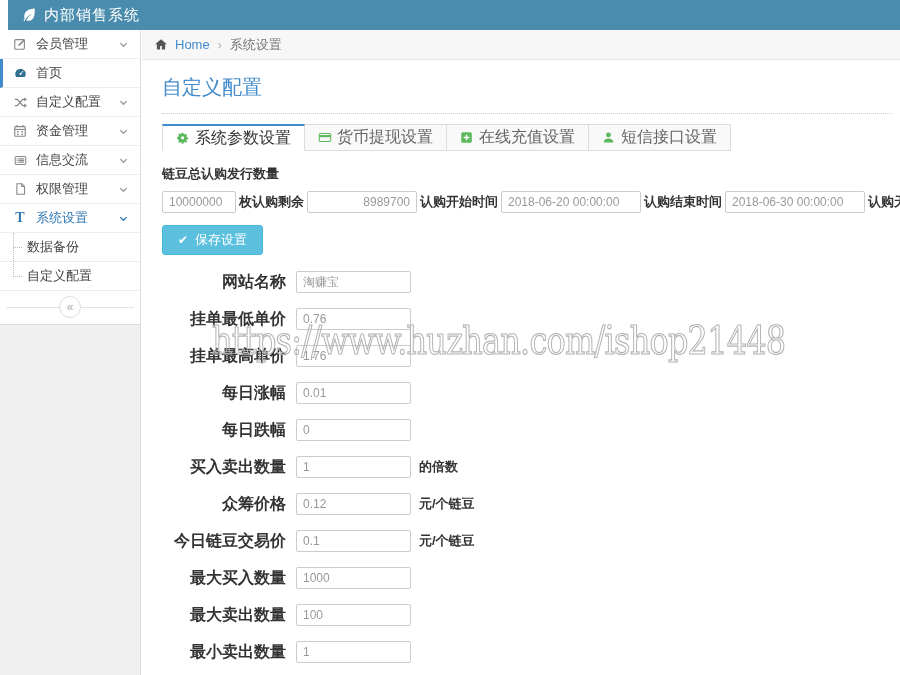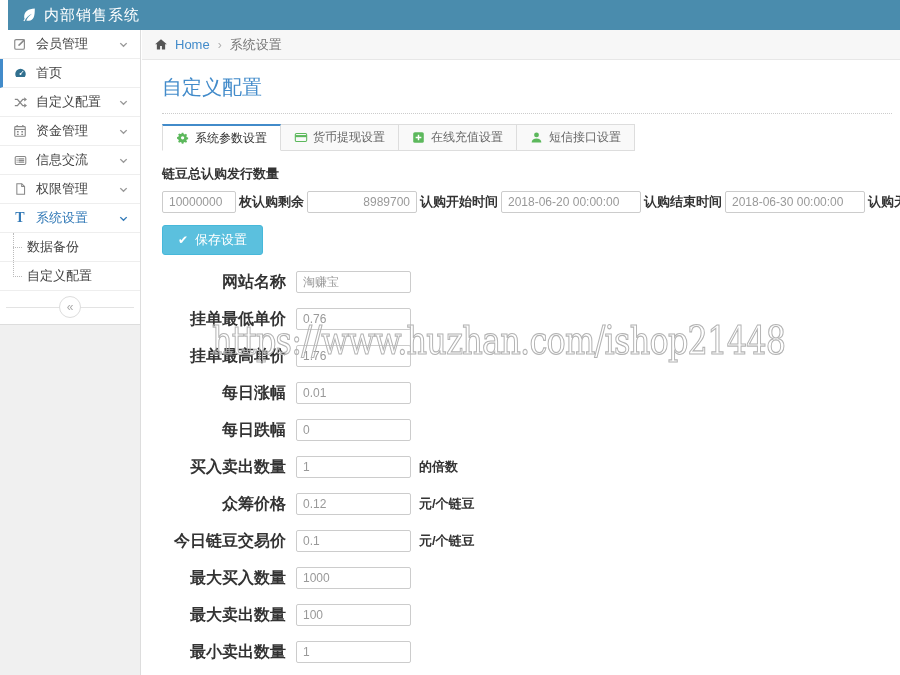--- a/index.html
+++ b/index.html
@@ -38,21 +38,21 @@
   .crumb { height:30px; background:#f7f7f7; border-bottom:1px solid #e7e7e7; display:flex; align-items:center; padding-left:12px; font-size:13px; color:#777; }
   .crumb .hic { width:14px; height:13px; color:#555; margin-right:7px; display:inline-flex; }
   .crumb .home { color:#428bca; text-decoration:none; cursor:pointer; }
   .crumb .sep { margin:0 8px; color:#b0b0b0; font-size:12px; }
   .page { padding:0 8px 0 20px; }
   .ptitle { margin:14px 0 12px; font-size:20px; font-weight:400; color:#428bca; }
   .dotsep { border-bottom:1px dotted #ccc; margin-bottom:10px; }
 
   
   .tabs { display:flex; }
-  .tab { display:flex; align-items:center; height:27px; padding:0 13px; border:1px solid #ddd; border-left:none; background:#f9f9f9; color:#666; font-size:12px; cursor:pointer;text-align:center; }
+  .tab { display:flex; align-items:center; height:27px; padding:0 13px; border:1px solid #ddd; border-left:none; background:#f9f9f9; color:#666; font-size:16px; cursor:pointer;text-align:center; }
   .tab:first-child { border-left:1px solid #ddd; }
   .tab .tic { width:14px; height:13px; color:#5cb85c; margin-right:5px; display:inline-flex; }
   .tab.active { background:#fff; border-top:2px solid #428bca; border-bottom:1px solid #fff; color:#333; }
 
   
   .panel { padding-top:14px; }
   input.inp { height:22px; border:1px solid #ccc; border-radius:2px; background:#fff; color:#999; font-size:12px; padding:2px 6px; font-family:inherit; outline:none; }
   .blabel { font-weight:700; font-size:13px; color:#333; margin-bottom:8px; }
   .irow { display:flex; align-items:center; margin-bottom:12px; }
   .irow .t { font-weight:700; margin:0 3px; white-space:nowrap; }

